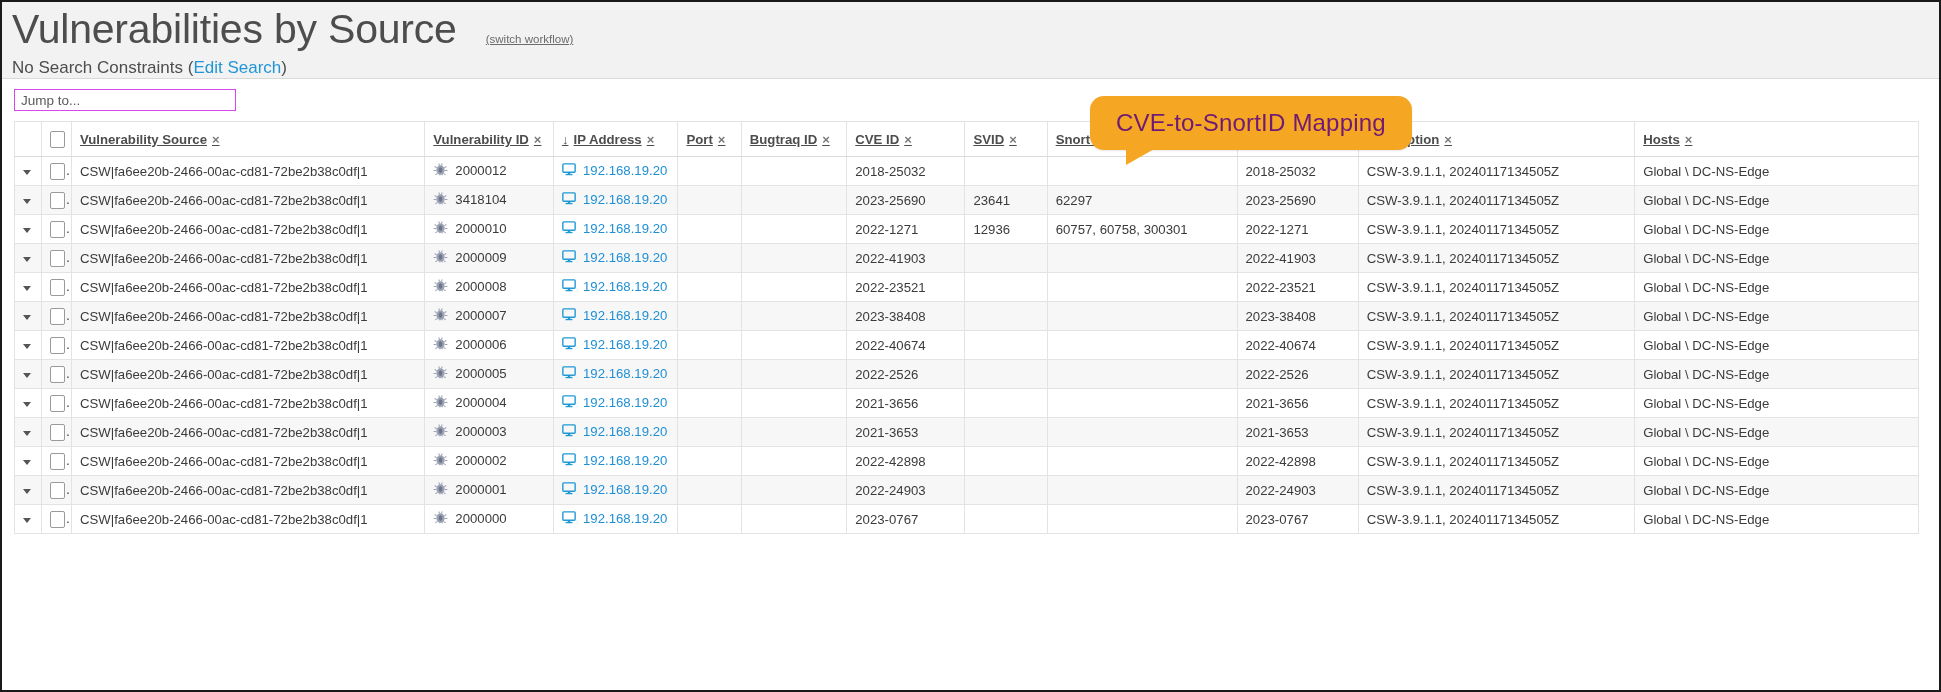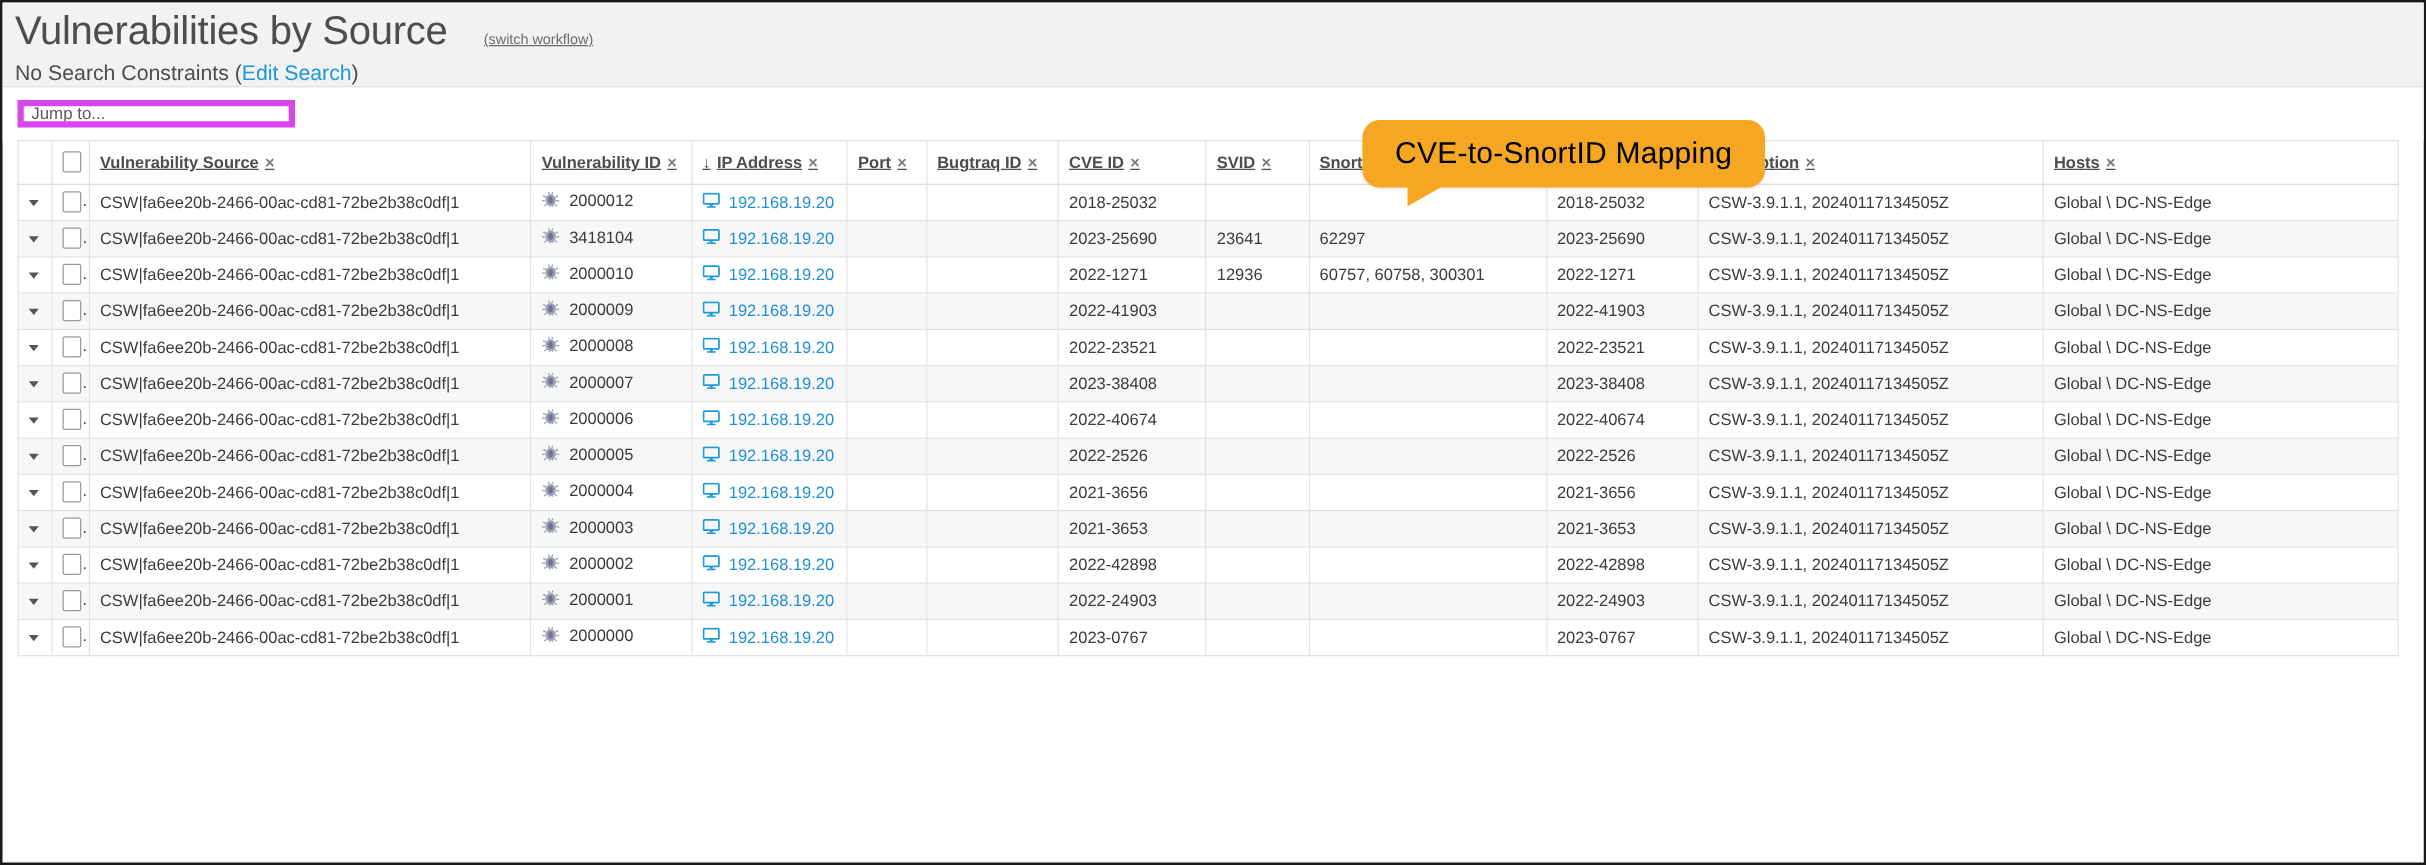--- a/index.html
+++ b/index.html
@@ -28,21 +28,21 @@
     background: #f2f2f2;
     padding: 6px 0 0 10px;
     border-bottom: 1px solid #d9d9d9;
   }
   .title-row {
     display: flex;
     align-items: baseline;
     gap: 8px;
   }
   .page-title {
-    font-size: 32px;
+    font-size: 41px;
     font-weight: 400;
     color: #4d4d4d;
     letter-spacing: -0.2px;
     line-height: 1.05;
   }
   .switch-workflow {
     font-size: 11.5px;
     color: #6b6b6b;
     text-decoration: underline;
     cursor: pointer;
@@ -83,21 +83,21 @@
 
   
   .jumpto-wrap {
     background: #ffffff;
     padding: 10px 0 10px 12px;
   }
   .jumpto {
     width: 222px;
     height: 22px;
     box-sizing: border-box;
-    border: 5px solid #d946ef;
+    border: 1px solid #d946ef;
     background: #ffffff;
     font-family: "Liberation Sans", sans-serif;
     font-size: 13.5px;
     color: #4d4d4d;
     padding: 2px 6px;
     outline: none;
   }
   .jumpto::placeholder { color: #595959; opacity: 1; }
 
   
@@ -198,21 +198,21 @@
     left: 1088px;
     top: 94px;
     background: #f5a623;
     border-radius: 14px;
     padding: 13px 26px;
     z-index: 40;
     box-shadow: 0 1px 2px rgba(0,0,0,0.10);
   }
   .callout-text {
     font-size: 24px;
-    color: #000000;
+    color: #701a75;
     letter-spacing: 0.2px;
     white-space: nowrap;
     line-height: 1.15;
   }
   .callout-tail {
     position: absolute;
     left: 36px;
     bottom: -15px;
     width: 0; height: 0;
     border-left: 0px solid transparent;

